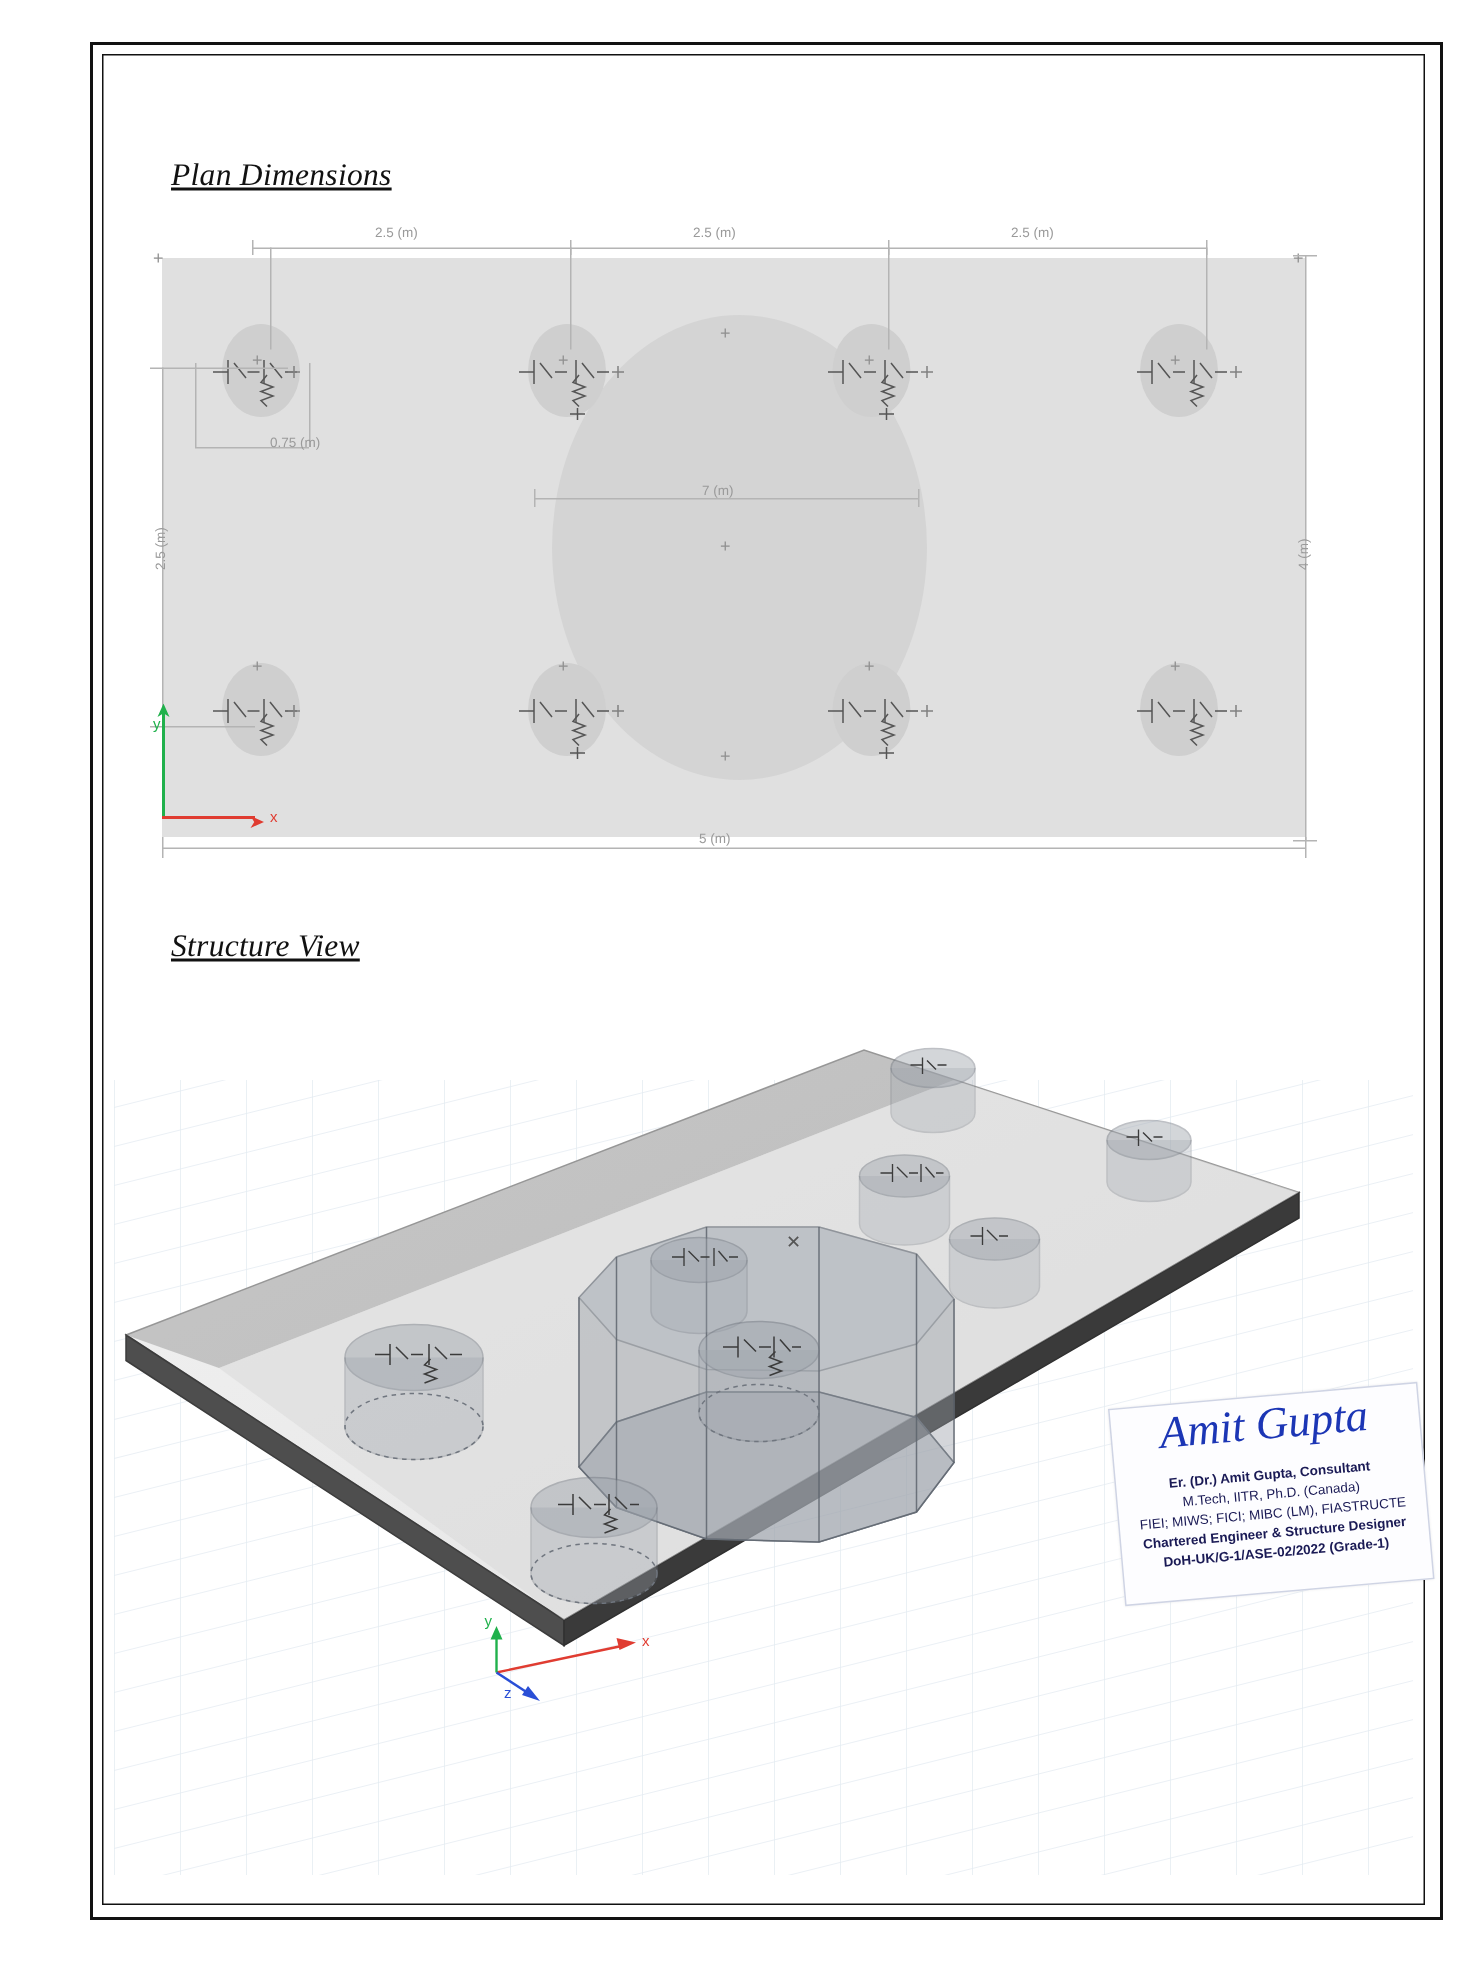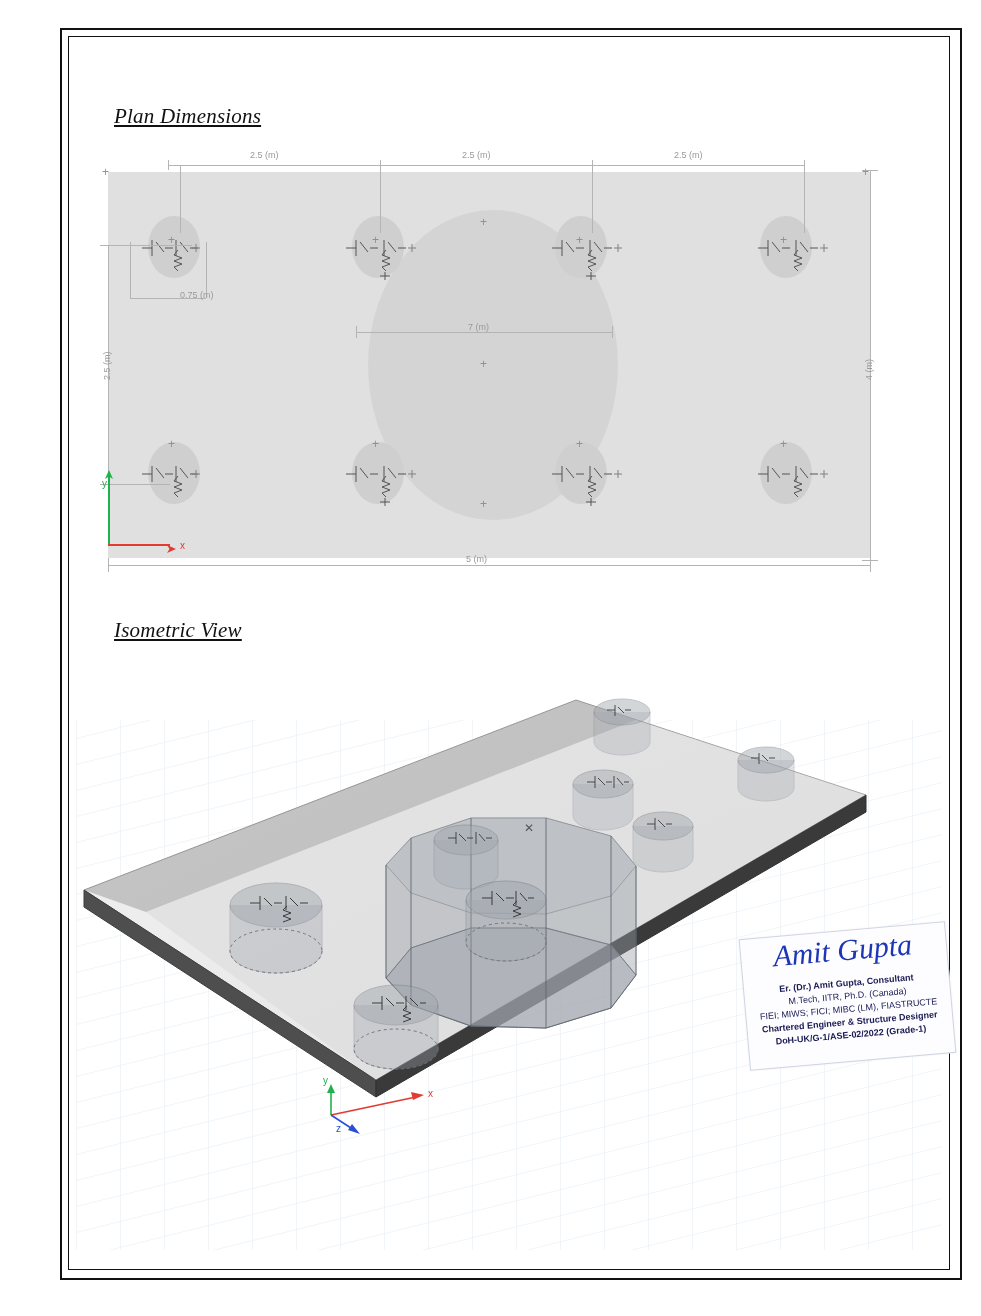--- a/index.html
+++ b/index.html
@@ -79,21 +79,21 @@
 </head>
 <body>
 
 <div class="page">
 
   <div class="outer-border"></div>
   <div class="inner-border"></div>
 
   <div class="section-title" id="title-plan">Plan Dimensions</div>
 
-  <div class="section-title" id="title-iso">Isometric View</div>
+  <div class="section-title" id="title-iso">Structure View</div>
 
   <div class="plan">
 
     <div class="plan-slab"></div>
     <div class="plan-circle"></div>
 
     <div class="pile" style="left:48px;  top:66px;"></div>
     <div class="pile" style="left:252px; top:66px;"></div>
     <div class="pile" style="left:455px; top:66px;"></div>
     <div class="pile" style="left:660px; top:66px;"></div>

